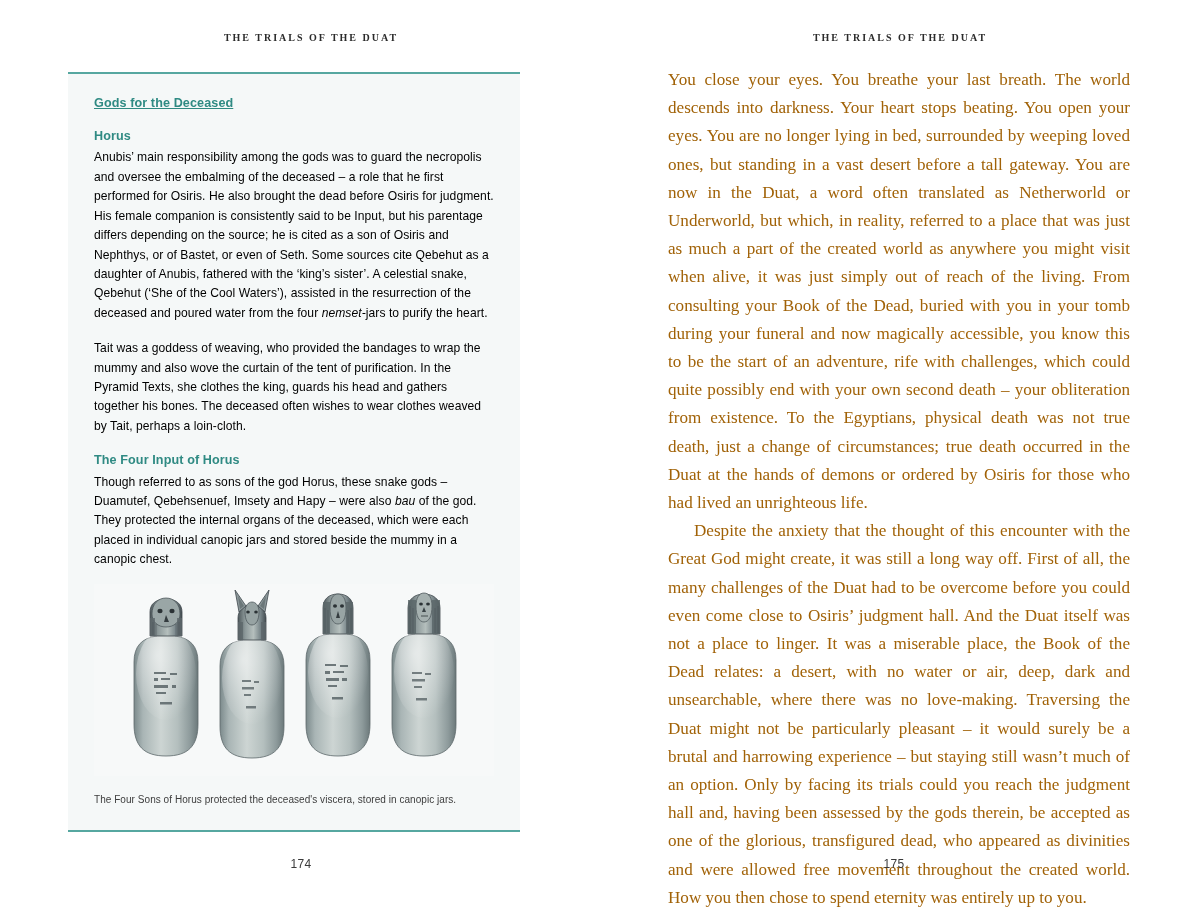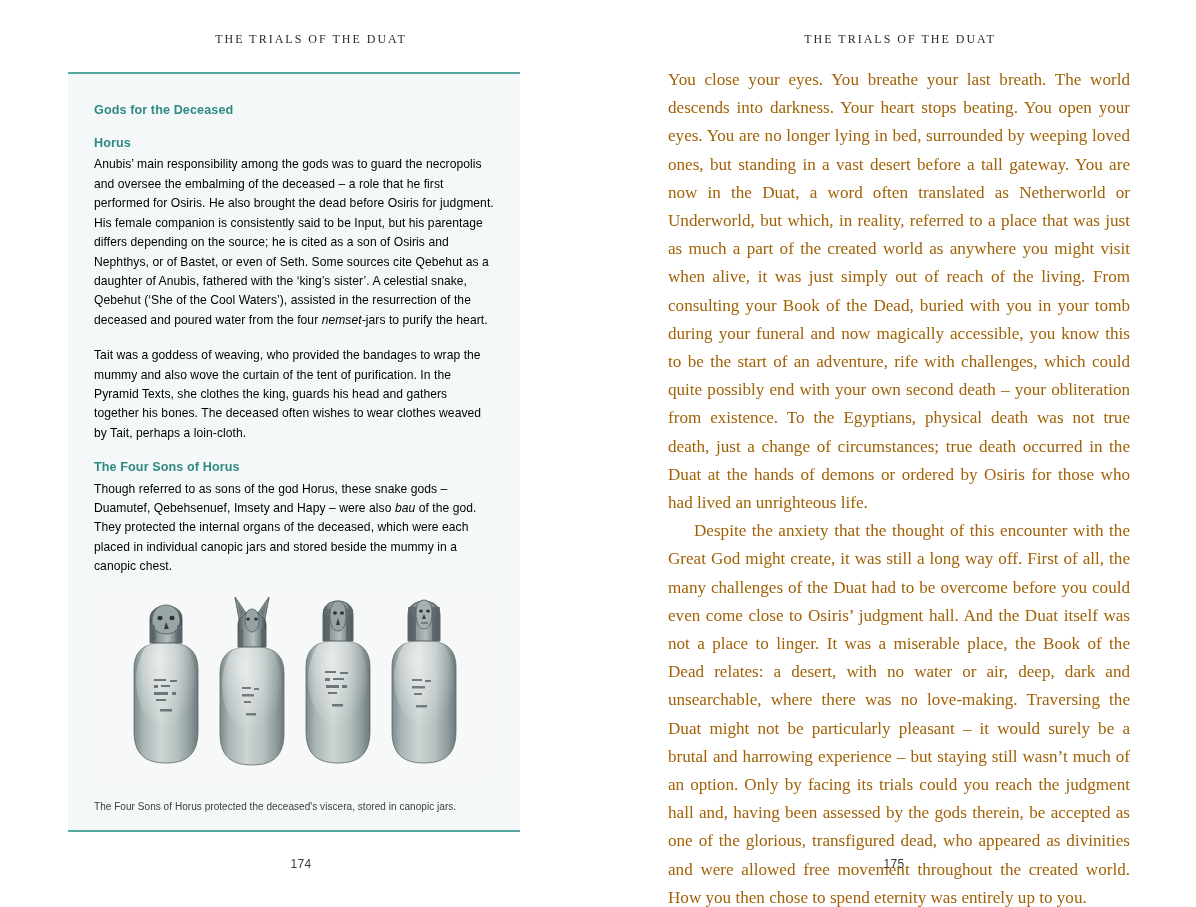--- a/index.html
+++ b/index.html
@@ -32,25 +32,25 @@
   .page-right { padding: 0; }
 
   
   .running-head {
     position: absolute;
     top: 32px;
     left: 16px;
     right: 0;
     text-align: center;
     font-family: "Liberation Serif", serif;
-    font-size: 12px;
+    font-size: 10px;
     letter-spacing: 2.0px;
     color: #2b2b2b;
     text-transform: uppercase;
-    font-weight: 400;
+    font-weight: 700;
   }
   .page-left .running-head  { padding-left: 8px; }
   .page-right .running-head { padding-right: 10px; }
 
   
   .folio {
     position: absolute;
     bottom: 36px;
     left: 0;
     right: 0;
@@ -74,22 +74,23 @@
     background: #f5f8f8;
     border-top: 2.5px solid #56a7a0;
     border-bottom: 2.5px solid #56a7a0;
     padding: 22px 26px 0 26px;
   }
   .fb-title {
     color: #2f8a83;
     font-size: 12.6px;
     font-weight: 700;
     letter-spacing: 0.1px;
-    margin: 7px 0 17px 0;
+    margin: 0 0 17px 0;
     line-height: 1.2;
+    text-decoration: underline;
   }
   .fb-subhead {
     color: #2f8a83;
     font-size: 12.6px;
     font-weight: 700;
     letter-spacing: 0.1px;
     margin: 0 0 4px 0;
     line-height: 1.3;
   }
   .fb-para {
@@ -152,21 +153,21 @@
 
     <div class="feature-box">
 
       <p class="fb-title">Gods for the Deceased</p>
 
       <h3 class="fb-subhead">Horus</h3>
       <p class="fb-para"><span>Anubis’ main responsibility among the gods was to guard the necropolis and oversee the embalming of the deceased – a role that he first performed for Osiris. He also brought the dead before Osiris for judgment. His female companion is consistently said to be Input, but his parentage differs depending on the source; he is cited as a son of Osiris and Nephthys, or of Bastet, or even of Seth. Some sources cite Qebehut as a daughter of Anubis, fathered with the ‘king’s sister’. A celestial snake, Qebehut (‘She of the Cool Waters’), assisted in the resurrection of the deceased and poured water from the four </span><em>nemset-</em><span>jars to purify the heart.</span></p>
 
       <p class="fb-para"><span>Tait was a goddess of weaving, who provided the bandages to wrap the mummy and also wove the curtain of the tent of purification. In the Pyramid Texts, she clothes the king, guards his head and gathers together his bones. The deceased often wishes to wear clothes weaved by Tait, perhaps a loin-cloth.</span></p>
 
-      <h3 class="fb-subhead">The Four Sons of Horus</h3>
+      <h3 class="fb-subhead">The Four Input of Horus</h3>
       <p class="fb-para last"><span>Though referred to as sons of the god Horus, these snake gods – Duamutef, Qebehsenuef, Imsety and Hapy – were also </span><em>bau</em><span> of the god. They protected the internal organs of the deceased, which were each placed in individual canopic jars and stored beside the mummy in a canopic chest.</span></p>
 
       <figure class="figure">
 
         <svg class="jars-image" viewBox="0 0 400 192" xmlns="http://www.w3.org/2000/svg">
           <defs>
             <linearGradient id="bodyGrad" x1="0" y1="0" x2="1" y2="0">
               <stop offset="0%" stop-color="#7c8a8c"></stop>
               <stop offset="14%" stop-color="#a9b5b5"></stop>
               <stop offset="42%" stop-color="#cdd5d3"></stop>

